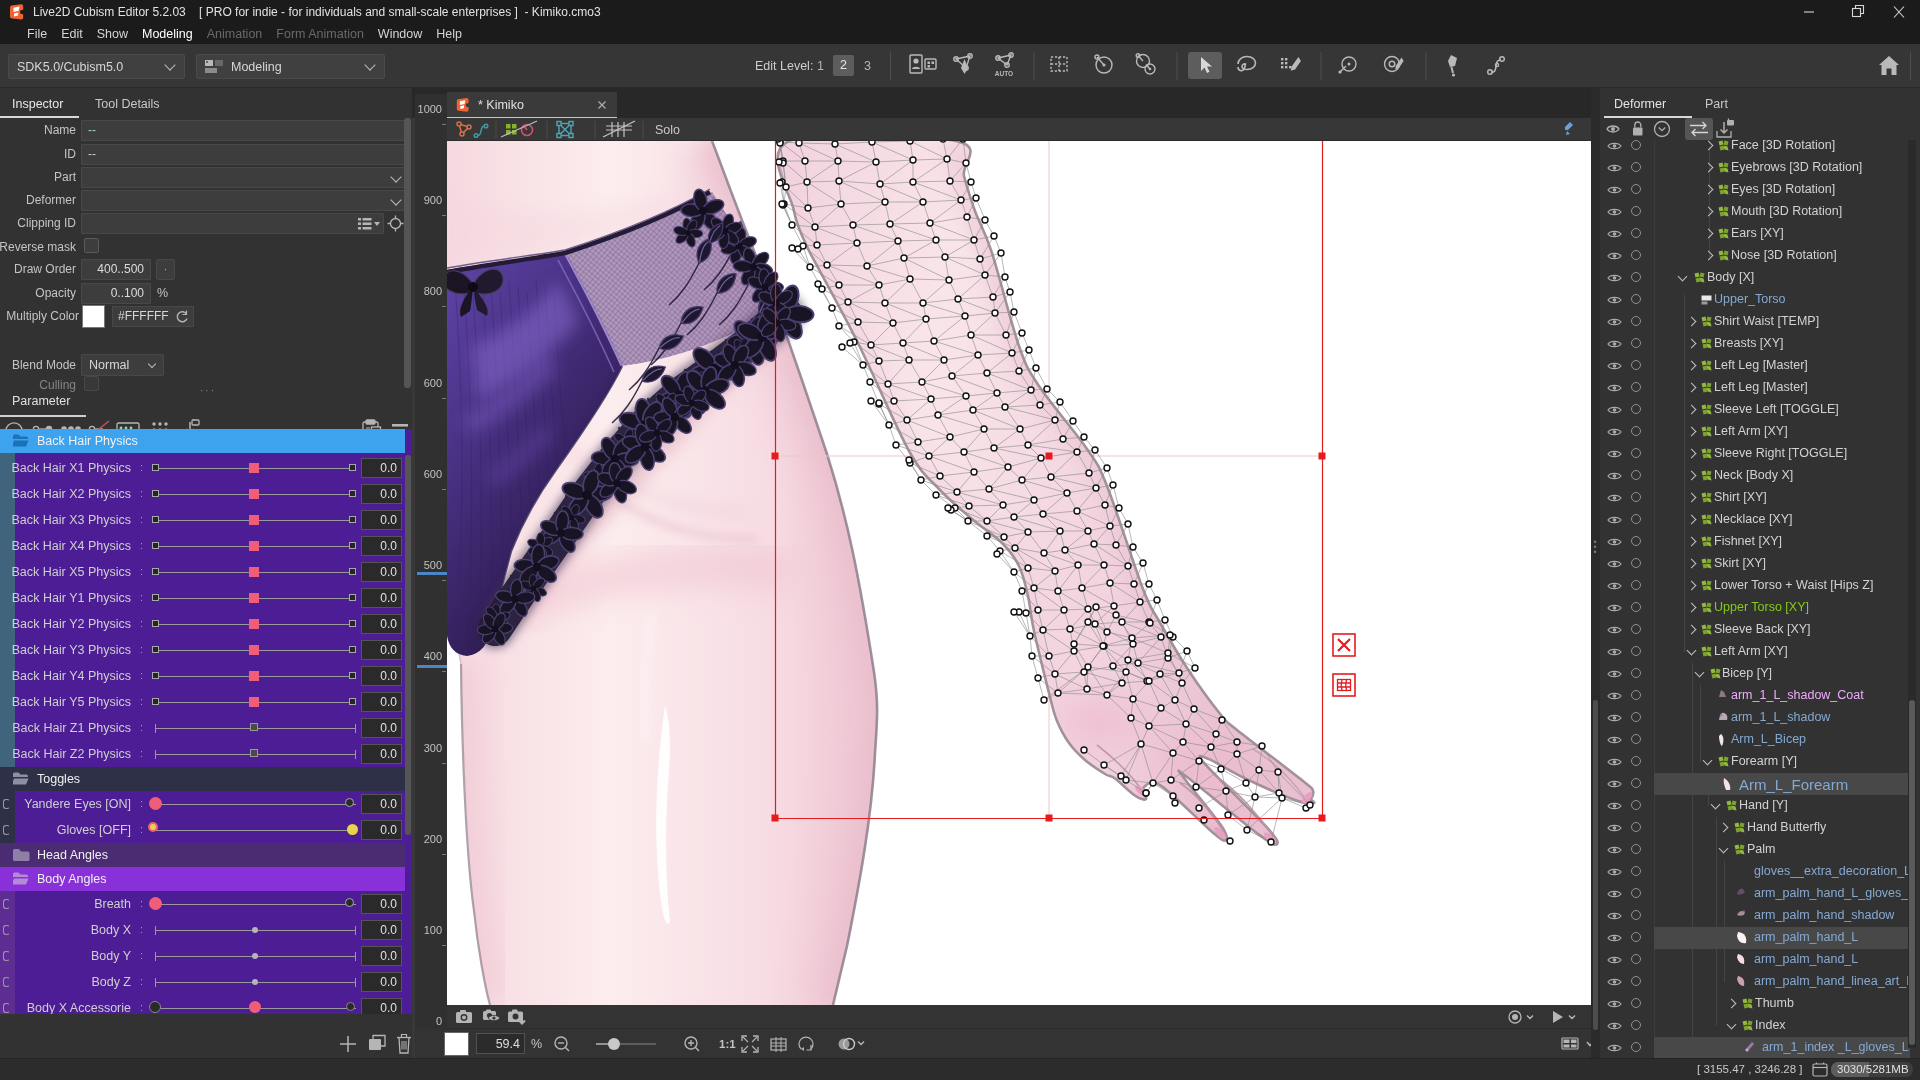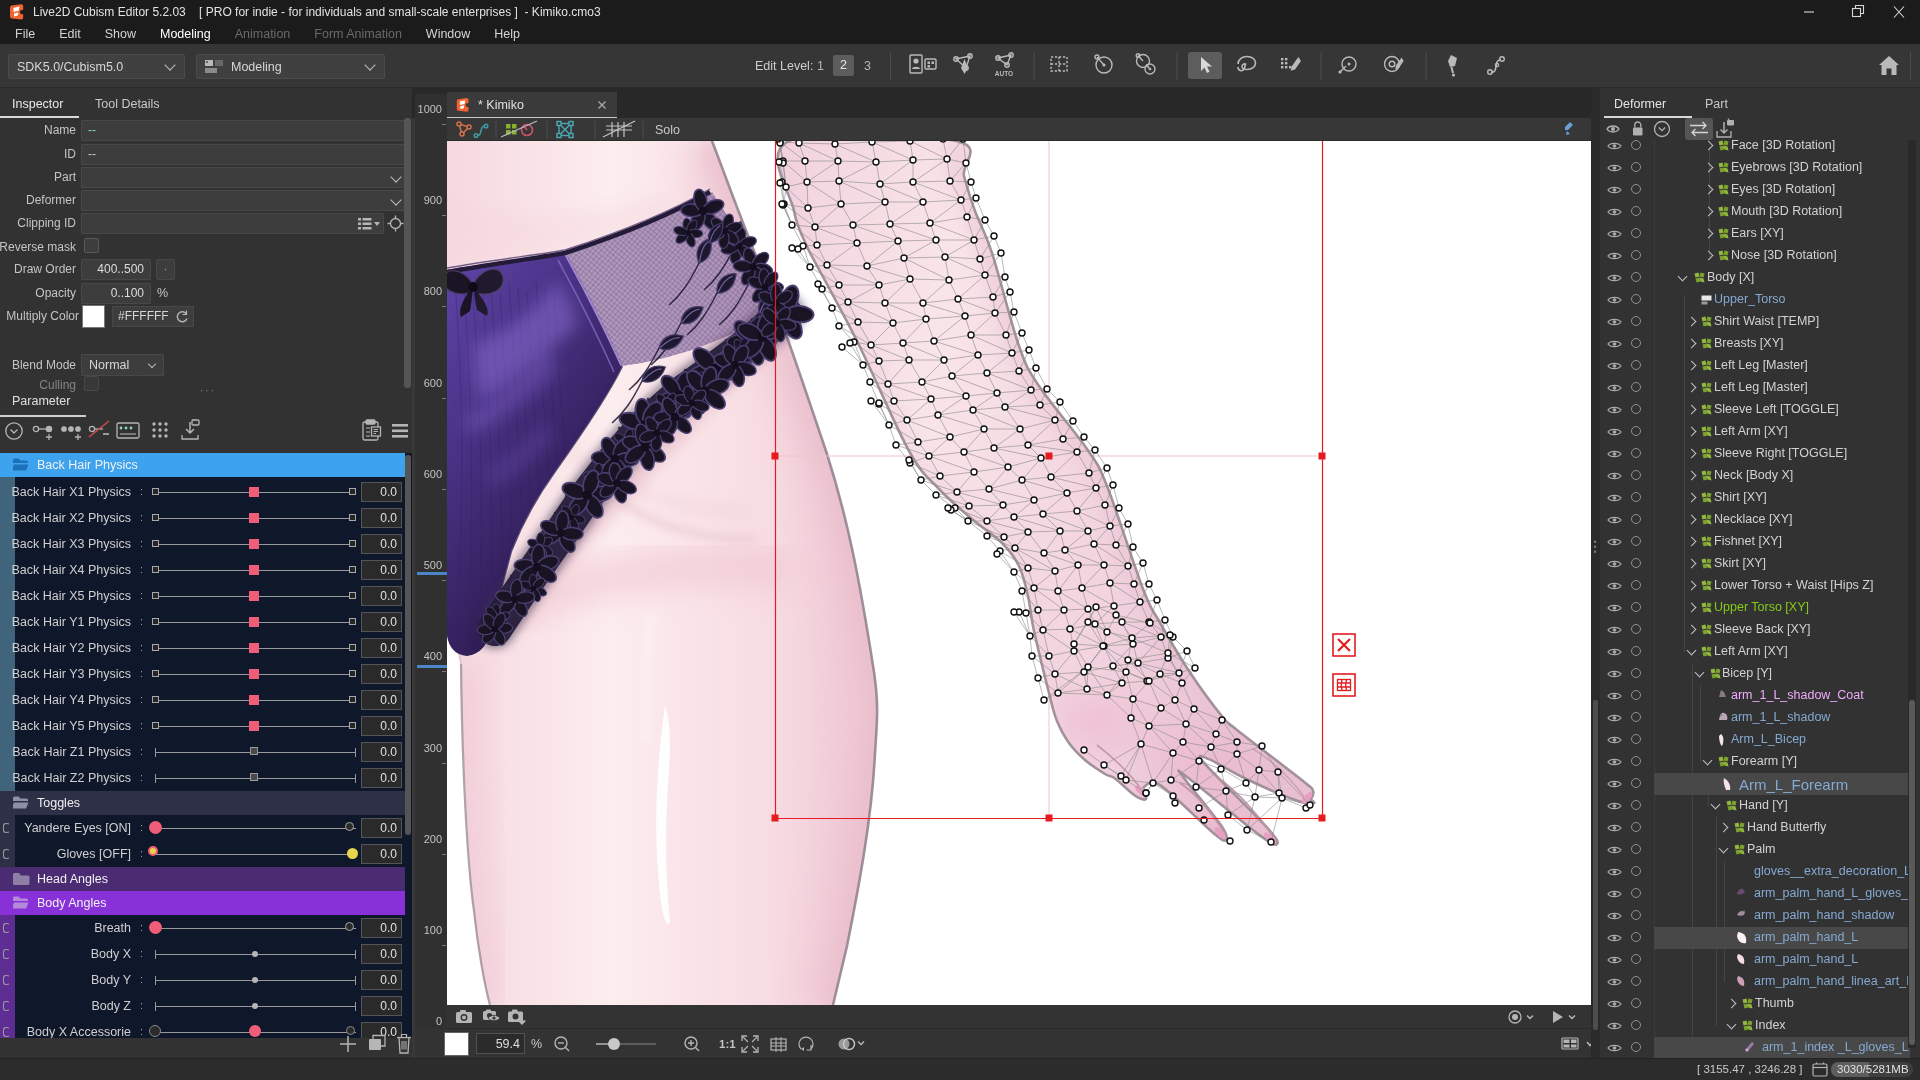--- a/index.html
+++ b/index.html
@@ -1,20 +1,20 @@
 <!DOCTYPE html>
 <html><head><meta charset="utf-8"><style>
 *{margin:0;padding:0;box-sizing:border-box}
 html,body{width:1920px;height:1080px;overflow:hidden;background:#333;font-family:"Liberation Sans",sans-serif;color:#ccc;font-size:12px}
 .abs{position:absolute}
 #app{position:relative;width:1920px;height:1080px}
 
 #titlebar{left:0;top:0;width:1920px;height:24px;background:#1b1b1b}
 #menubar{left:0;top:24px;width:1920px;height:20px;background:#1b1b1b}
-.menu-item{display:inline-block;margin-left:10px;padding:3px 7px;color:#d4d4d4;font-size:12.5px}
+.menu-item{display:inline-block;margin-left:0;padding:3px 7px;color:#d4d4d4;font-size:12.5px}
 .menu-dis{color:#6a6a6a}
 
 #toolbar{left:0;top:44px;width:1920px;height:44px;background:#363636;border-bottom:1px solid #2a2a2a}
 .dd{position:absolute;background:#404040;border:1px solid #4a4a4a;border-radius:2px;color:#d6d6d6;font-size:12.5px;line-height:24px;padding-left:8px}
 .chev{position:absolute;width:8px;height:8px;border-right:1.5px solid #bbb;border-bottom:1.5px solid #bbb;transform:rotate(45deg)}
 .tbsep{position:absolute;top:8px;width:1px;height:28px;background:#4d4d4d}
 
 .tabtxt{position:absolute;font-size:12.5px;color:#c8c8c8}
 .tabline{position:absolute;height:2px;background:#d8d8d8}
 
@@ -60,21 +60,21 @@
       </svg>
   <span class="abs" style="left:33px;top:5px;font-size:12px;color:#e2e2e2">Live2D Cubism Editor 5.2.03&nbsp;&nbsp;&nbsp;&nbsp;[ PRO for indie - for individuals and small-scale enterprises ]&nbsp;&nbsp;- Kimiko.cmo3</span>
   <svg class="abs" style="left:1799px;top:0" width="121" height="24" viewBox="0 0 121 24" fill="none" stroke="#d8d8d8" stroke-width="1.1">
         <path d="M5 12 H15"></path>
         <rect x="53.5" y="8.5" width="8" height="8"></rect>
         <path d="M56.5 8.5 V5.5 H64.5 V13.5 H61.5"></path>
         <path d="M95 6.5 L105 17.5 M105 6.5 L95 17.5"></path>
       </svg>
 </div>
 <div class="abs" id="menubar">
-  <span class="menu-item" style="margin-left:8px">File</span><span class="menu-item">Edit</span><span class="menu-item">Show</span><span class="menu-item" style="color:#fff">Modeling</span><span class="menu-item menu-dis">Animation</span><span class="menu-item menu-dis">Form Animation</span><span class="menu-item">Window</span><span class="menu-item">Help</span>
+  <span class="menu-item" style="margin-left:20px">File</span><span class="menu-item">Edit</span><span class="menu-item">Show</span><span class="menu-item" style="color:#fff">Modeling</span><span class="menu-item menu-dis">Animation</span><span class="menu-item menu-dis">Form Animation</span><span class="menu-item">Window</span><span class="menu-item">Help</span>
 </div>
 <div class="abs" id="toolbar">
   <div class="dd" style="left:8px;top:10px;width:177px;height:25px">SDK5.0/Cubism5.0<div class="chev" style="right:10px;top:6px"></div></div>
   <div class="dd" style="left:196px;top:10px;width:189px;height:25px;padding-left:34px">Modeling<div class="chev" style="right:10px;top:6px"></div>
     <svg class="abs" style="left:7px;top:4px" width="20" height="16" viewBox="0 0 20 16">
           <rect x="1" y="1" width="8" height="6" fill="#b9b9b9"></rect>
           <rect x="1" y="9" width="12" height="5" fill="#8b8b8b"></rect>
           <rect x="11" y="1" width="8" height="6" fill="#686868"></rect>
           <circle cx="3" cy="3" r="1" fill="#4a4a4a"></circle>
         </svg>
@@ -322,21 +322,21 @@
           <path d="M4 9 H8 M4 13 H8 M4 17 H8" stroke-width="1.1"></path>
           <rect x="9.5" y="8" width="9" height="9" fill="#323232" stroke="#b5b5b5"></rect>
           <path d="M11.5 10.5 H16 M11.5 12.5 H16 M11.5 14.5 H14" stroke-width="1"></path>
         </g>
     <g transform="translate(388,0)" fill="#b5b5b5" stroke="none">
           <rect x="0" y="5" width="16" height="2.6"></rect>
           <rect x="0" y="10.5" width="16" height="2.6"></rect>
           <rect x="0" y="16" width="16" height="2.6"></rect>
         </g>
   </svg>
-  <div id="paramlist" class="abs" style="left:0;top:365px;width:412px;height:585px;overflow:hidden;background:#0f172a">
+  <div id="paramlist" class="abs" style="left:0;top:341px;width:412px;height:585px;overflow:hidden;background:#4c1d95">
     <div class="gstrip" style="top:24px;height:314px;background:#41647d"></div>
     <div class="gstrip" style="top:362px;height:52px;background:#2e3047"></div>
     <div class="gstrip" style="top:462px;height:123px;background:#5e2d94"></div>
     <div class="phdr" style="top:0;background:#3da3ef">
           <svg class="pfold" width="17" height="13" viewBox="0 0 17 13">
             <path d="M0 2 a1.5 1.5 0 0 1 1.5-1.5 h4 l2 2 h6 a1.5 1.5 0 0 1 1.5 1.5 v1 h-15 z M1 6.5 h14.5 l-2.5 6 h-13 a1 1 0 0 1-1-0.8 z" fill="#1c72b8"></path>
           </svg>
           <span class="phtxt">Back Hair Physics</span>
         </div>
     <div class="prow" style="top:26px">

